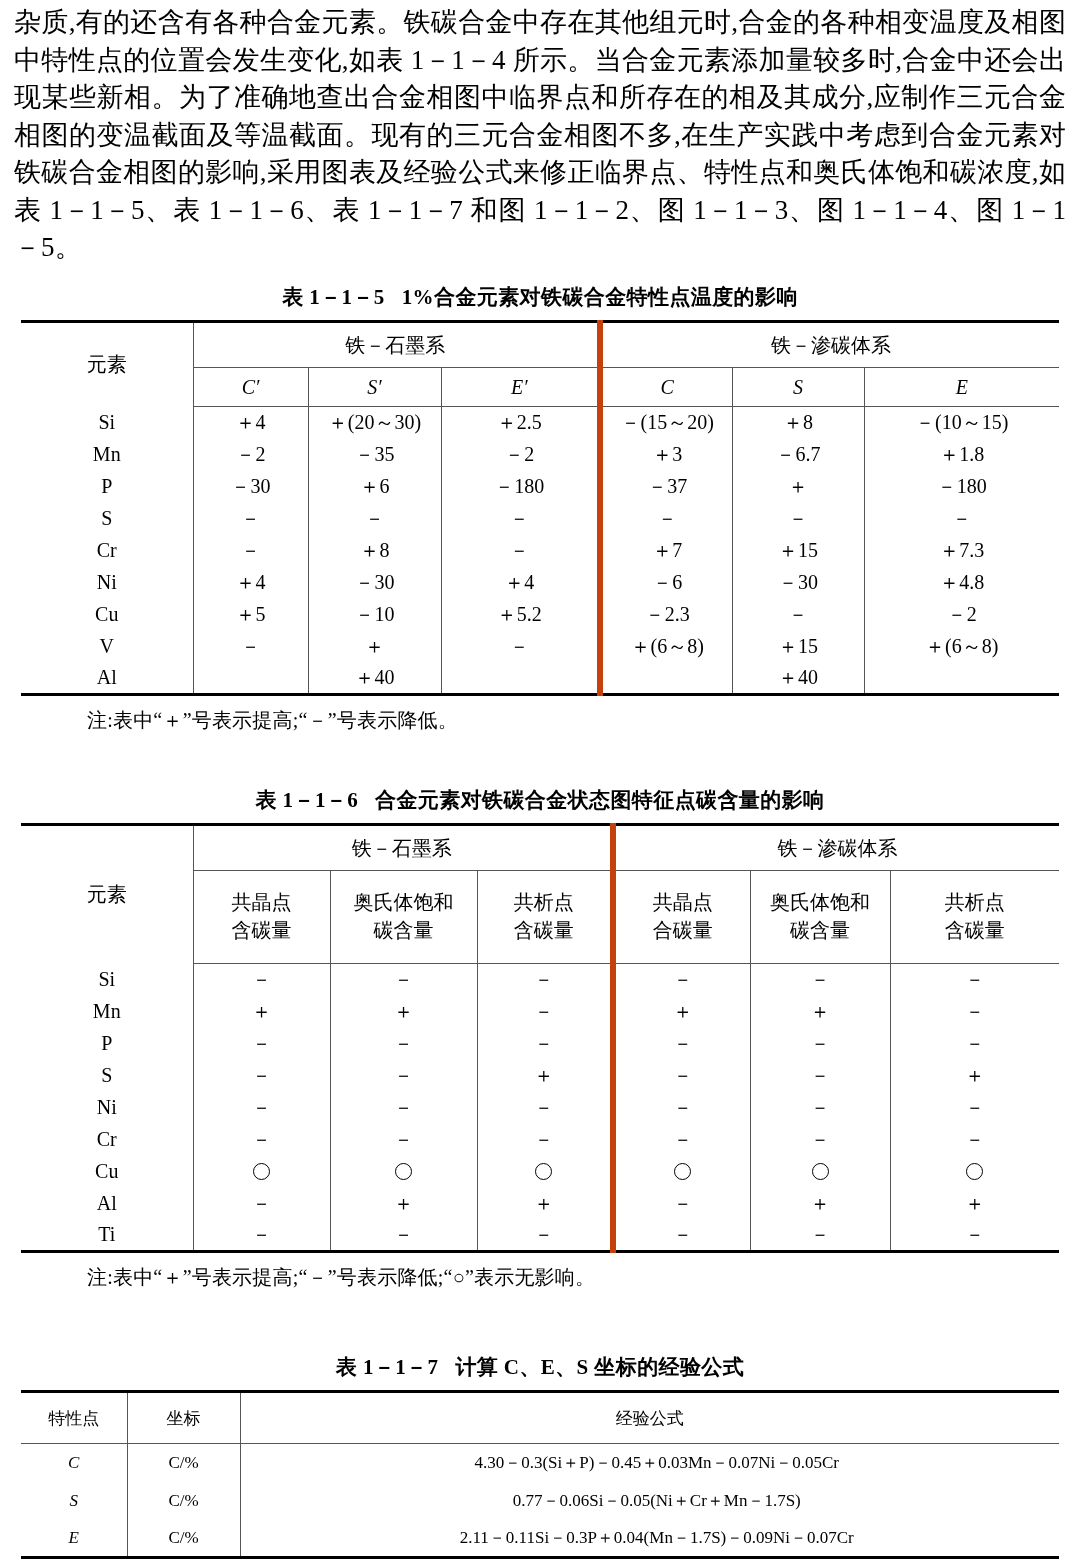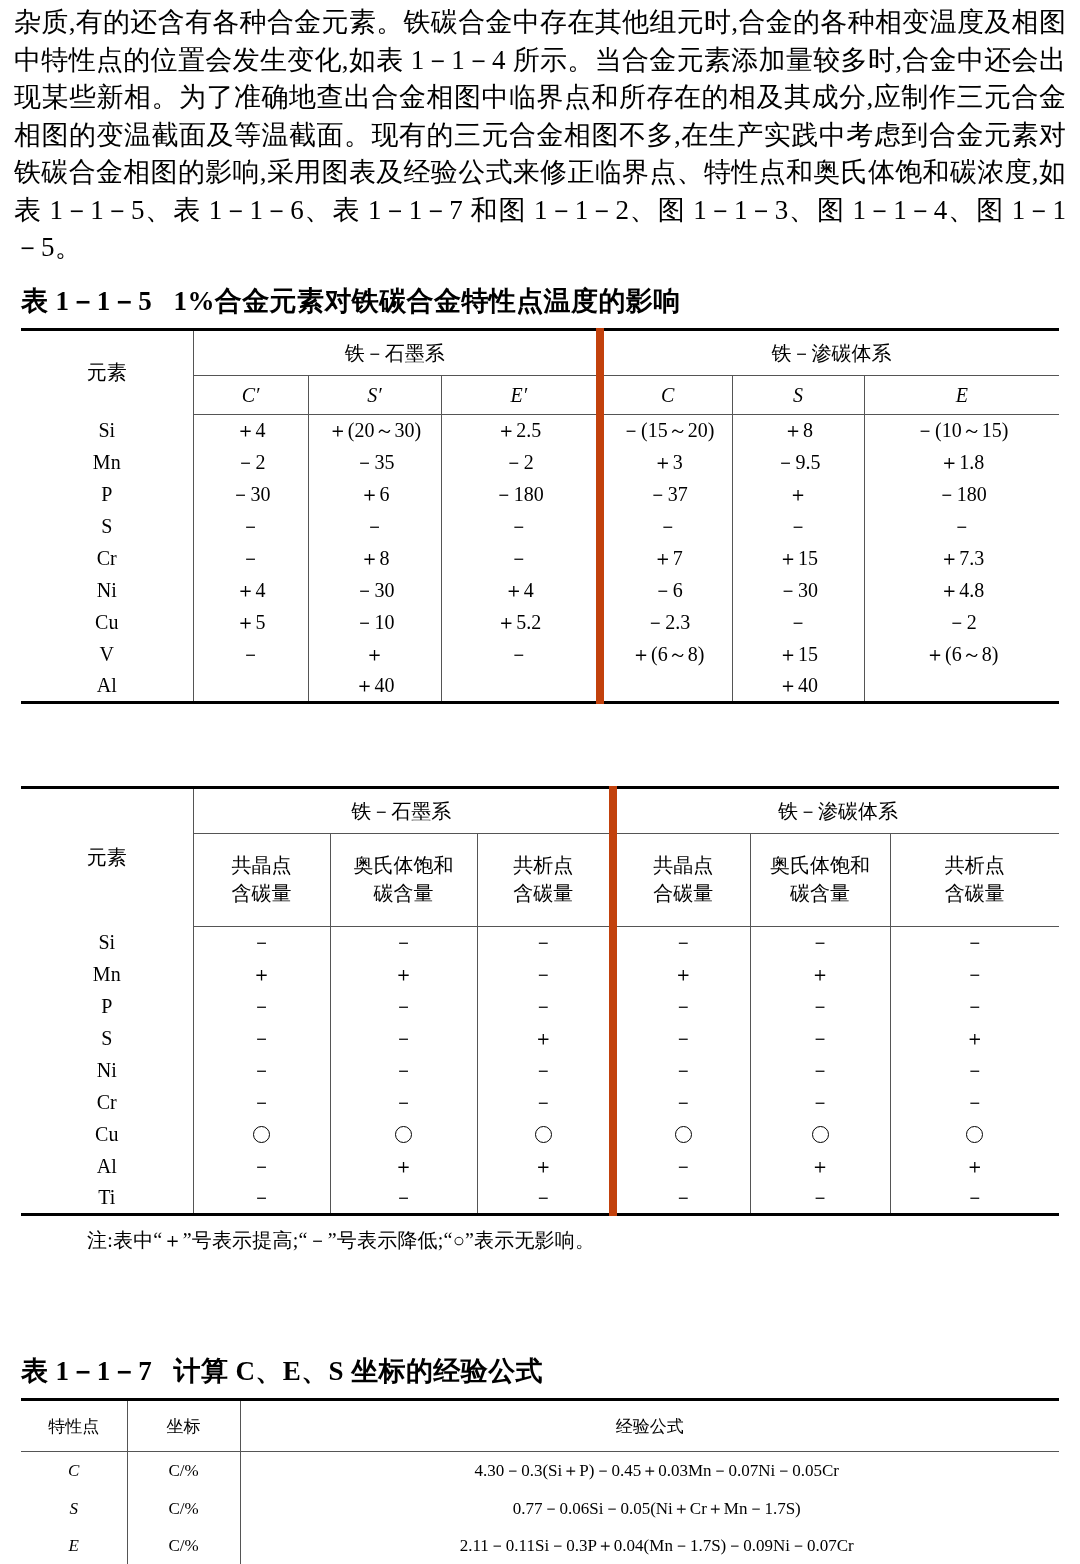--- a/index.html
+++ b/index.html
@@ -26,21 +26,22 @@
     line-height: 37.5px;
     text-align: justify;
     text-align-last: left;
     letter-spacing: 0.1px;
   }
 
   
   .tblwrap { position: absolute; }
 
   .tbl-caption {
-    font-size: 27px;
+    text-align: center;
+    font-size: 21px;
     font-weight: bold;
     letter-spacing: 0.4px;
     margin-bottom: 9px;
   }
   .tbl-caption .capnum { font-weight: bold; }
 
   table.dt {
     border-collapse: collapse;
     table-layout: fixed;
     width: 1038px;
@@ -51,21 +52,21 @@
     text-align: center;
     vertical-align: middle;
     font-weight: normal;
   }
 
   
   .rule-top    { border-top: 3px solid #000; }
   .rule-bot    { border-bottom: 3px solid #000; }
   .rule-thin-b { border-bottom: 1px solid #555; }
   .vline-l     { border-left: 1px solid #555; }
-  .vline-l-mid { border-left: 8px solid #c2410c; }
+  .vline-l-mid { border-left: 6px solid #c2410c; }
 
   .hdr-h1 { height: 44px; }
   .hdr-h2 { height: 38px; }
   .row-h  { height: 32px; }
 
   .ital { font-style: italic; font-family: "Liberation Serif", serif; }
   .cjk  { font-family: "Liberation Serif", "DejaVu Serif", serif; }
 
   .hdr2line { line-height: 1.38; font-size: 20px; }
   .hdr-h2tall { height: 92px; }
@@ -144,21 +145,21 @@
         <td class="vline-l-mid">－(15～20)</td>
         <td class="vline-l">＋8</td>
         <td class="vline-l">－(10～15)</td>
       </tr>
       <tr class="row-h">
         <td>Mn</td>
         <td class="vline-l">－2</td>
         <td class="vline-l">－35</td>
         <td class="vline-l">－2</td>
         <td class="vline-l-mid">＋3</td>
-        <td class="vline-l">－9.5</td>
+        <td class="vline-l">－6.7</td>
         <td class="vline-l">＋1.8</td>
       </tr>
       <tr class="row-h">
         <td>P</td>
         <td class="vline-l">－30</td>
         <td class="vline-l">＋6</td>
         <td class="vline-l">－180</td>
         <td class="vline-l-mid">－37</td>
         <td class="vline-l">＋</td>
         <td class="vline-l">－180</td>
@@ -213,23 +214,27 @@
         <td class="vline-l"></td>
         <td class="vline-l">＋40</td>
         <td class="vline-l"></td>
         <td class="vline-l-mid"></td>
         <td class="vline-l">＋40</td>
         <td class="vline-l"></td>
       </tr>
     </tbody>
   </table>
 
+  <div class="note">注:表中“＋”号表示提高;“－”号表示降低。</div>
 </div>
 
 <div class="tblwrap" style="left:21px; top:786px; width:1038px;">
+  <div class="tbl-caption">
+    <span class="capnum">表 1－1－6</span>&nbsp;&nbsp;&nbsp;<span>合金元素对铁碳合金状态图特征点碳含量的影响</span>
+  </div>
 
   <table class="dt">
     <colgroup>
       <col style="width:172px">
         <col style="width:137px">
         <col style="width:147px">
         <col style="width:136px">
       <col style="width:137px">
         <col style="width:140px">
         <col style="width:169px">

